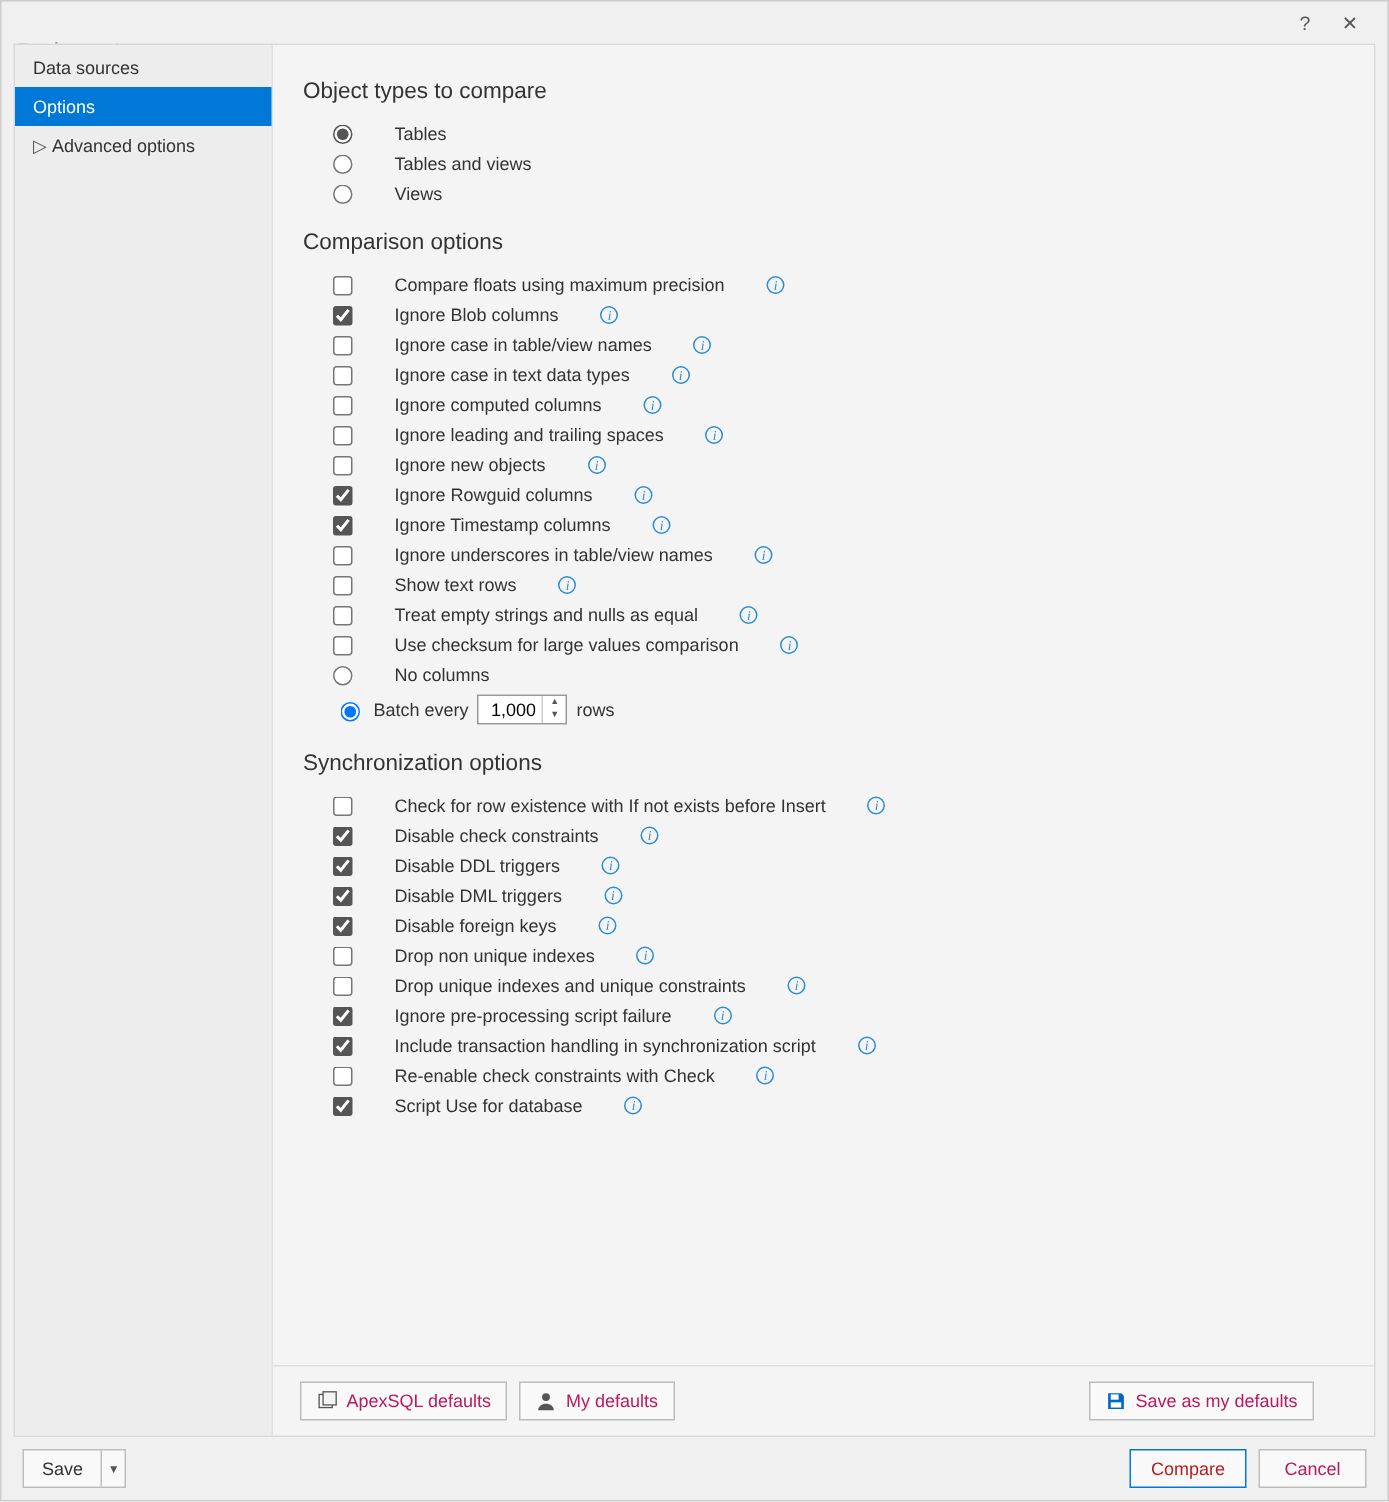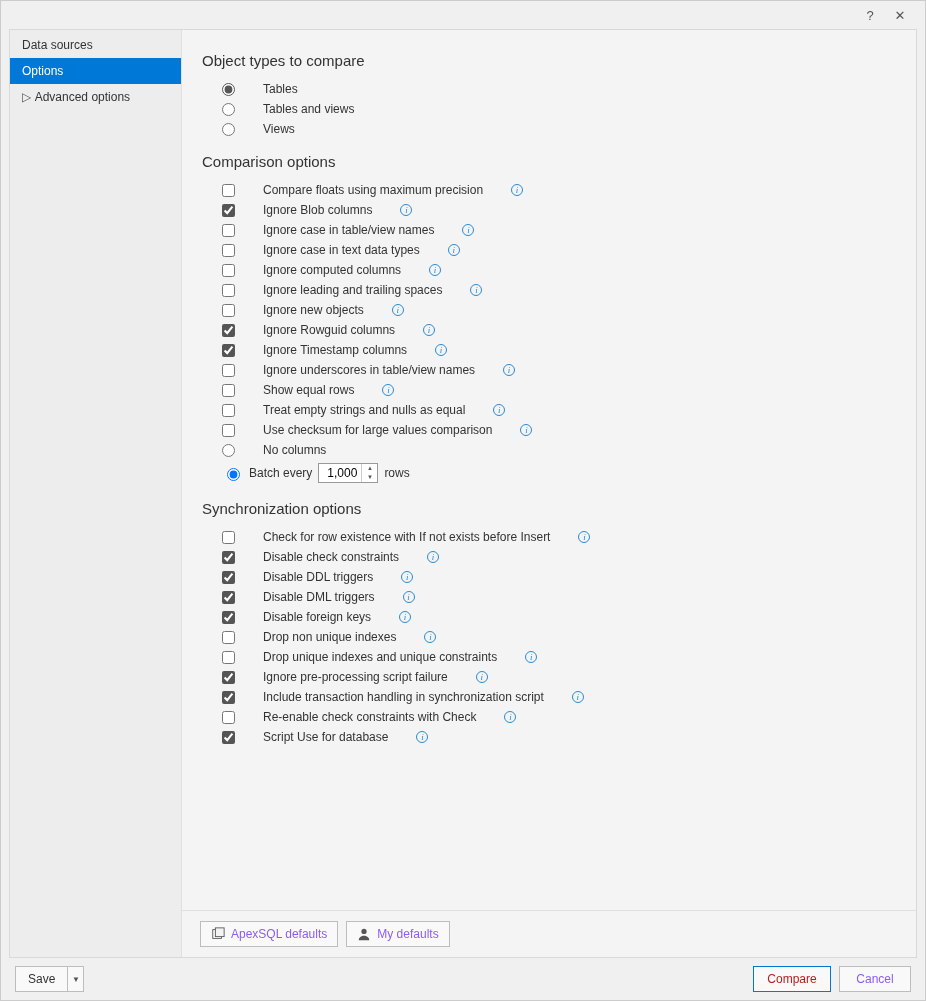--- a/index.html
+++ b/index.html
@@ -156,21 +156,21 @@
     border-top: 1px solid #e0e0e0;
   }
   .btn {
     display: inline-flex;
     align-items: center;
     gap: 6px;
     background: #f9f9f9;
     border: 1px solid #bdbdbd;
     padding: 4px 10px;
     font-size: 12px;
-    color: #8b5cf6;
+    color: #be185d;
     cursor: pointer;
     height: 26px;
   }
   .btn.primary {
     border-color: #0078d7;
     color: #b91c1c;
   }
   .ico {
     width: 14px; height: 14px;
     display: inline-block;
@@ -298,21 +298,21 @@
               <span>Ignore Timestamp columns</span>
               <span class="info">i</span>
             </div>
             <div class="opt-row">
               <input type="checkbox" style="">
               <span>Ignore underscores in table/view names</span>
               <span class="info">i</span>
             </div>
             <div class="opt-row">
               <input type="checkbox" style="">
-              <span>Show equal rows</span>
+              <span>Show text rows</span>
               <span class="info">i</span>
             </div>
             <div class="opt-row">
               <input type="checkbox" style="">
               <span>Treat empty strings and nulls as equal</span>
               <span class="info">i</span>
             </div>
             <div class="opt-row">
               <input type="checkbox" style="">
               <span>Use checksum for large values comparison</span>
@@ -411,20 +411,30 @@
         <button class="btn">
           <span class="ico">
             <svg viewBox="0 0 16 16" width="14" height="14">
                 <circle cx="8" cy="5" r="3" fill="#555"></circle>
                 <path d="M2 15c0-3 3-5 6-5s6 2 6 5" fill="#555"></path>
               </svg>
           </span>
           <span>My defaults</span>
         </button>
         <div class="spacer"></div>
+        <button class="btn">
+          <span class="ico">
+            <svg viewBox="0 0 16 16" width="14" height="14">
+                <path d="M2 2h10l2 2v10H2z" fill="#0066cc"></path>
+                <rect x="4" y="3" width="6" height="4" fill="#fff"></rect>
+                <rect x="4" y="9" width="8" height="4" fill="#fff"></rect>
+              </svg>
+          </span>
+          <span>Save as my defaults</span>
+        </button>
       </div>
     </div>
   </div>
 
   <div class="footer">
     <div class="split-btn">
       <div class="main-b">
         <span>Save</span>
       </div>
       <div class="drop">▼</div>

